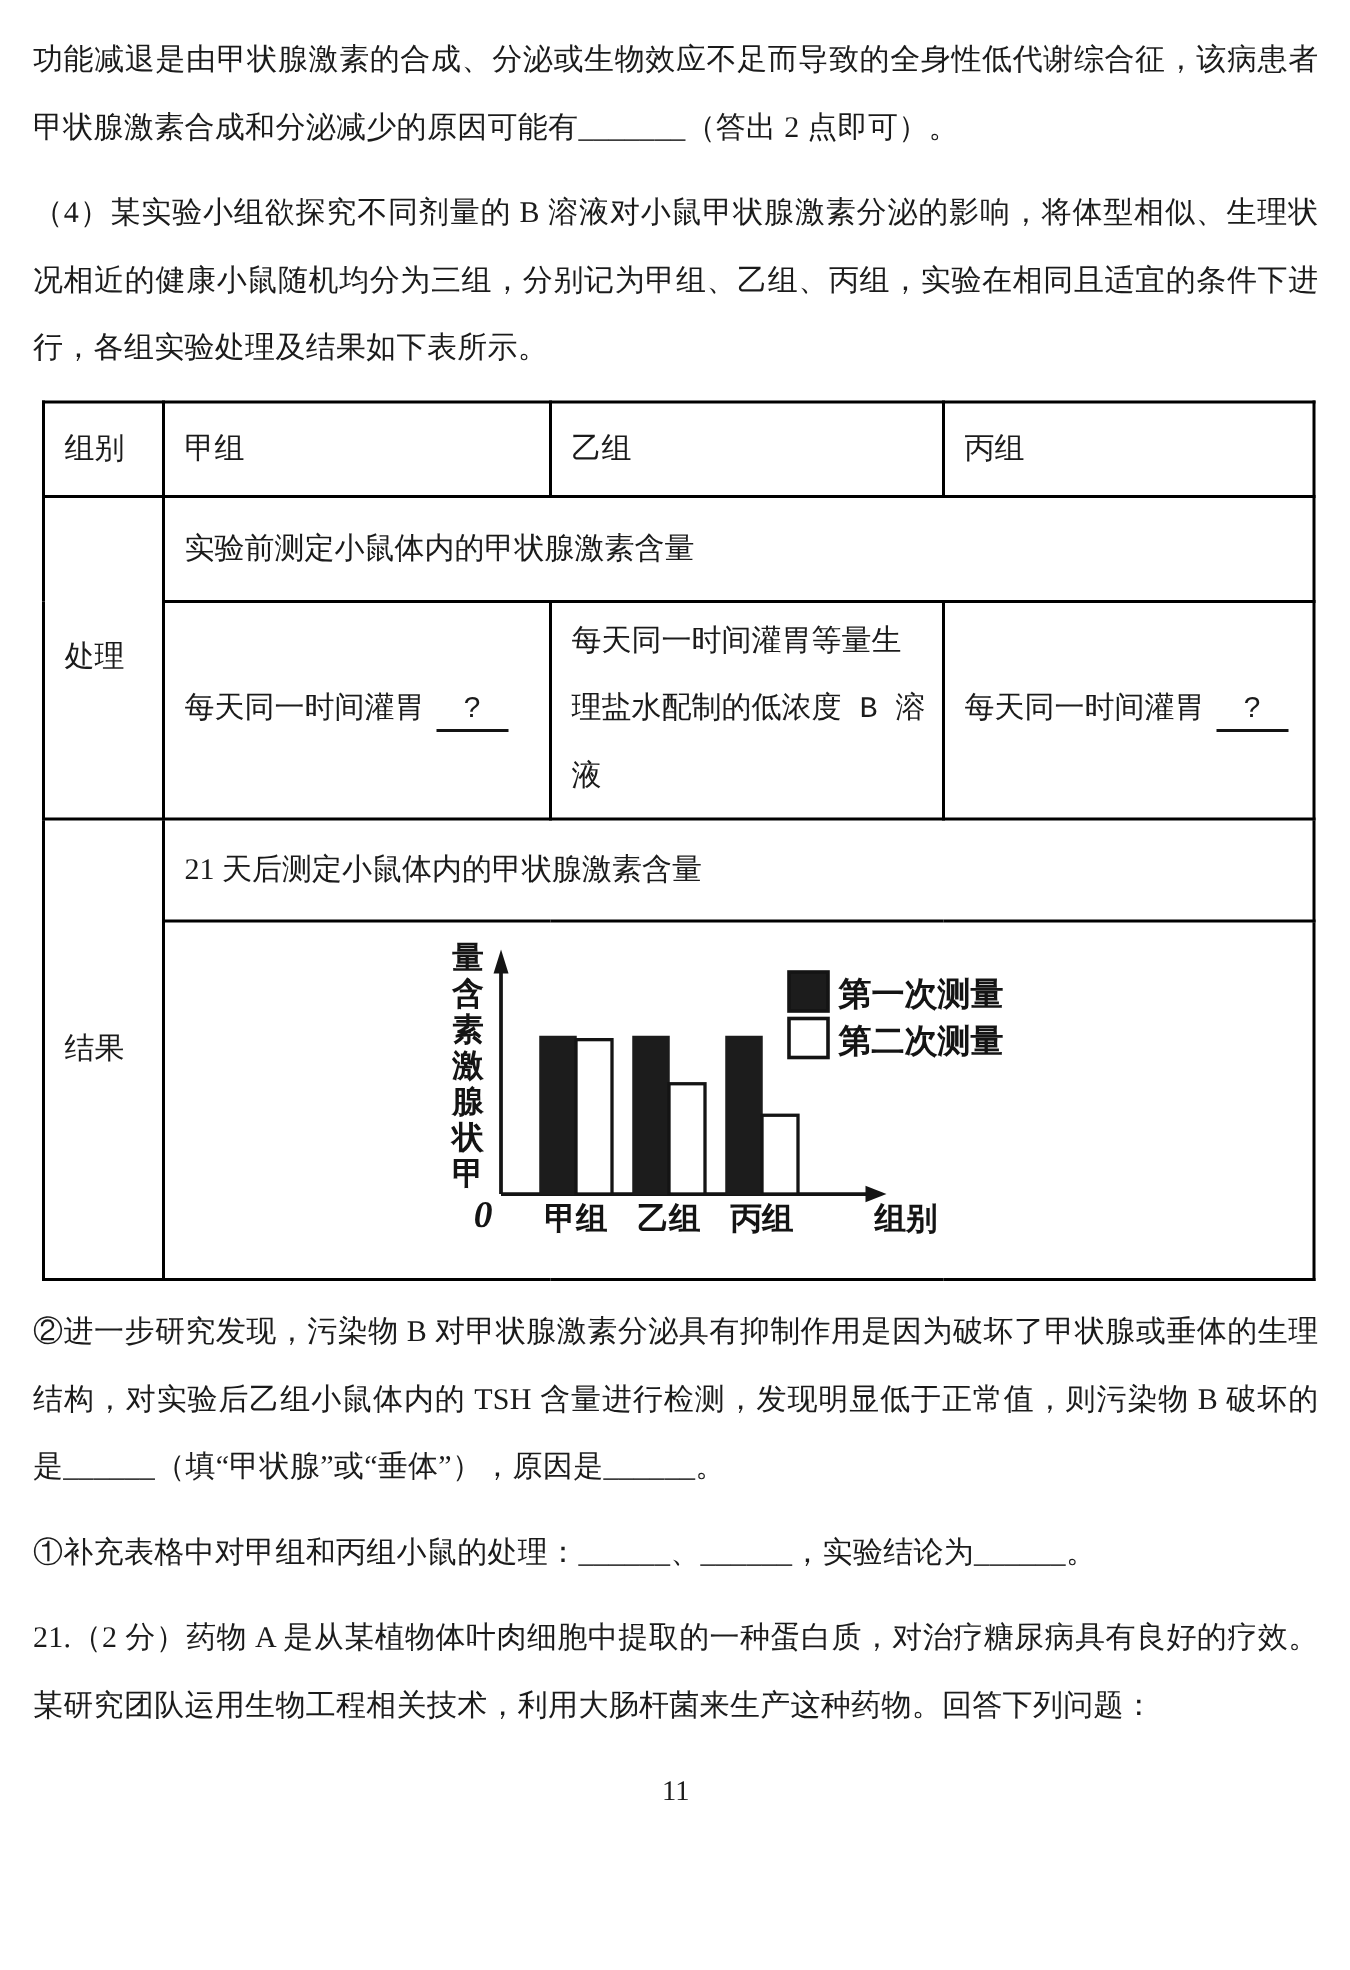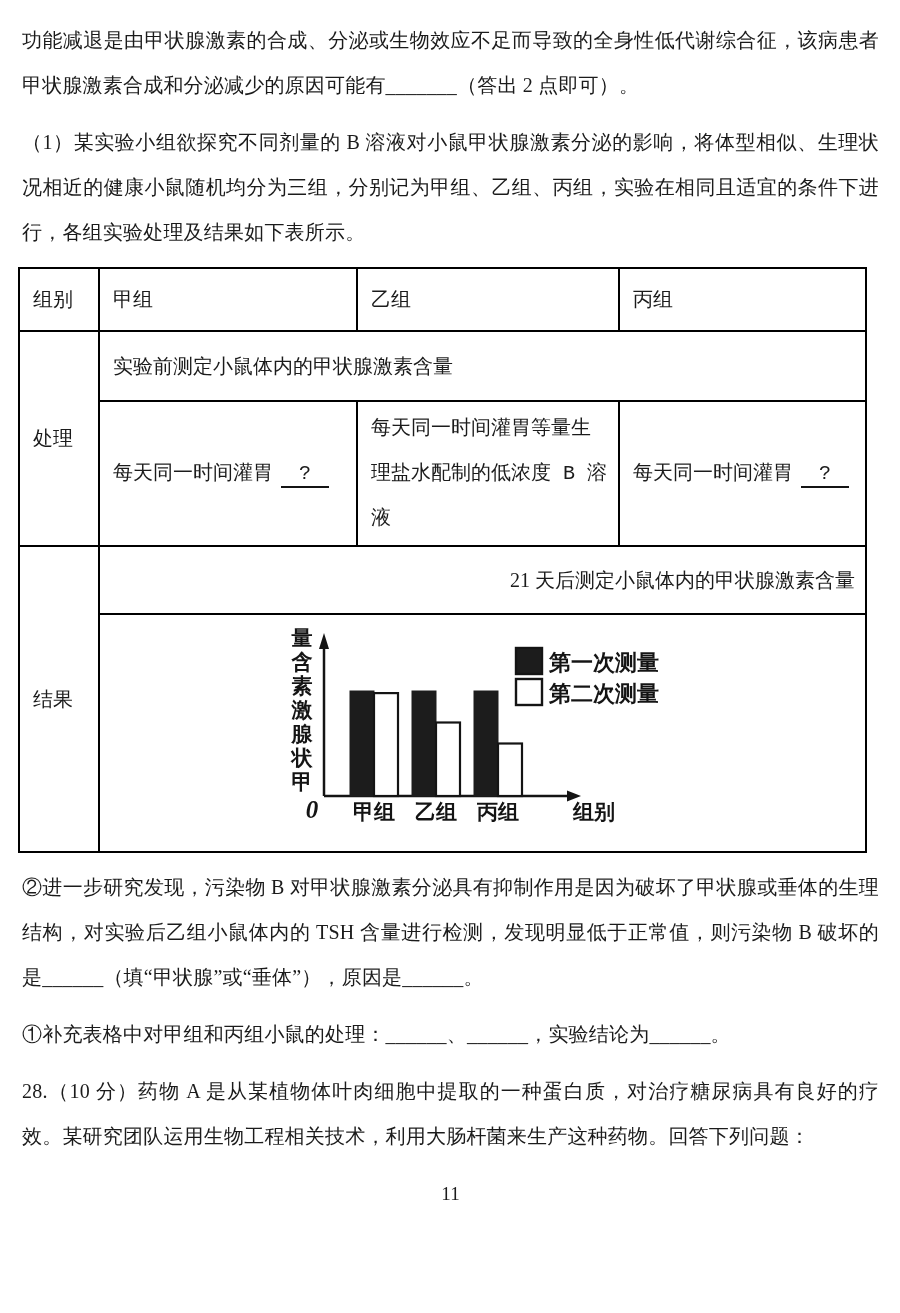--- a/index.html
+++ b/index.html
@@ -7,49 +7,49 @@
     width:900px;height:1313px;background:#ffffff;overflow:hidden;
     font-family:"Liberation Serif","DejaVu Serif",serif;
     color:#1b1b1b;
   }
   .page{padding:6px 9px 0 10px;}
   .para{
     margin:12px;font-size:20px;line-height:45px;
     text-align:justify;letter-spacing:0.2px;
   }
   table.exp{
-    border-collapse:collapse;width:847px;margin:9px 0 7px 8px;
+    border-collapse:collapse;width:847px;margin:9px 0 7px 18px;
     table-layout:fixed;
   }
   table.exp td{
     border:2px solid #000;font-size:20px;padding:4px 10px 4px 13px;
     vertical-align:middle;line-height:45px;word-break:break-all;
   }
   td.lbl{padding-left:12px;}
   tr.r1 td{height:53px;}
   tr.r2 td.span3{height:60px;}
   tr.r3 td{height:100px;font-family:Liberation Mono, monospace;}
-  tr.r4 td.span3{height:58px;text-align:right;}
+  tr.r4 td.span3{height:58px;}
   tr.r5 td{height:230px;padding:2px 0 2px 0;}
   .qblank{
     display:inline-block;min-width:48px;margin-left:8px;
     border-bottom:2px solid #141414;text-align:center;line-height:24px;
   }
   .chart-wrap{margin-left:176px;margin-top:4px;}
   .pageno{
     margin:0;font-size:19px;line-height:45px;text-align:center;margin-top:12px;
   }
 </style>
 </head>
 <body>
 
 <div class="page">
 
   <p class="para">功能减退是由甲状腺激素的合成、分泌或生物效应不足而导致的全身性低代谢综合征，该病患者甲状腺激素合成和分泌减少的原因可能有_______（答出 2 点即可）。</p>
-  <p class="para">（1）某实验小组欲探究不同剂量的 B 溶液对小鼠甲状腺激素分泌的影响，将体型相似、生理状况相近的健康小鼠随机均分为三组，分别记为甲组、乙组、丙组，实验在相同且适宜的条件下进行，各组实验处理及结果如下表所示。</p>
+  <p class="para">（4）某实验小组欲探究不同剂量的 B 溶液对小鼠甲状腺激素分泌的影响，将体型相似、生理状况相近的健康小鼠随机均分为三组，分别记为甲组、乙组、丙组，实验在相同且适宜的条件下进行，各组实验处理及结果如下表所示。</p>
 
   <table class="exp">
     <colgroup>
       <col style="width:80px">
         <col style="width:258px">
         <col style="width:262px">
         <col style="width:247px">
     </colgroup>
     <tbody>
         <tr class="r1">
@@ -101,16 +101,16 @@
                 <rect x="240" y="58" width="26" height="26" fill="#ffffff" stroke="#141414" stroke-width="2.4"></rect>
                 <text x="273" y="80" font-size="22" font-weight="bold" text-anchor="start" fill="#141414" font-family="&quot;Liberation Serif&quot;,&quot;DejaVu Serif&quot;,serif">第二次测量</text>
               </svg></div>
       </td>
     </tr>
   </tbody>
     </table>
 
   <p class="para">②进一步研究发现，污染物 B 对甲状腺激素分泌具有抑制作用是因为破坏了甲状腺或垂体的生理结构，对实验后乙组小鼠体内的 TSH 含量进行检测，发现明显低于正常值，则污染物 B 破坏的是______（填“甲状腺”或“垂体”），原因是______。</p>
   <p class="para">①补充表格中对甲组和丙组小鼠的处理：______、______，实验结论为______。</p>
-  <p class="para">28.（10 分）药物 A 是从某植物体叶肉细胞中提取的一种蛋白质，对治疗糖尿病具有良好的疗效。某研究团队运用生物工程相关技术，利用大肠杆菌来生产这种药物。回答下列问题：</p>
+  <p class="para">21.（2 分）药物 A 是从某植物体叶肉细胞中提取的一种蛋白质，对治疗糖尿病具有良好的疗效。某研究团队运用生物工程相关技术，利用大肠杆菌来生产这种药物。回答下列问题：</p>
 
   <p class="pageno">11</p>
 </div>
 
 </body></html>

